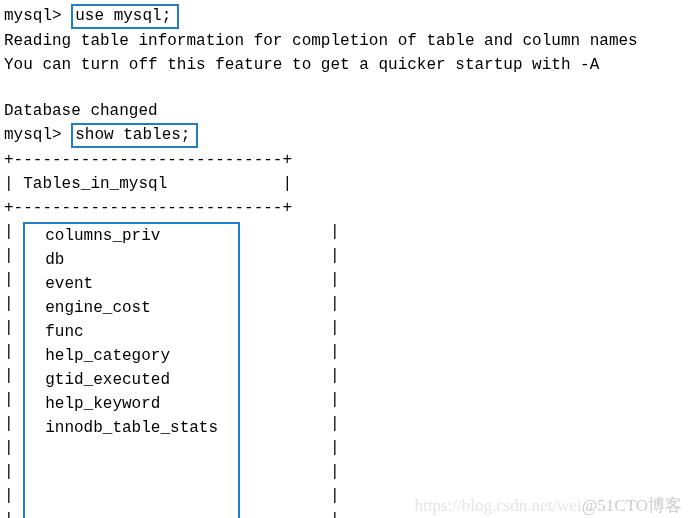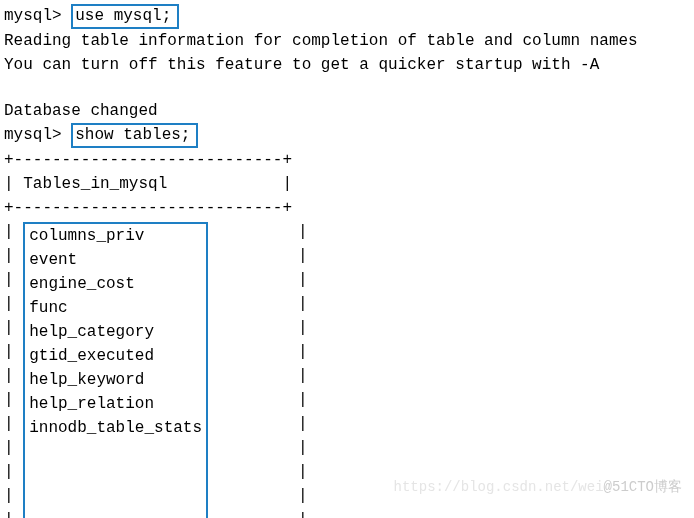--- a/index.html
+++ b/index.html
@@ -24,25 +24,25 @@
       font-family: inherit;
     }
     .prompt-box {
       border: 2px solid #1e7fc4;
       display: inline-block;
       padding: 0 6px 0 2px;
       line-height: 1.3;
     }
     .watermark {
       position: absolute;
-      bottom: 20px;
+      bottom: 0;
       right: 12px;
       color: #cccccc;
-      font-size: 14px;
-      font-family: Liberation Mono, monospace;
+      font-size: 17px;
+      font-family: Liberation Serif, serif;
     }
     .watermark .light {
       color: #e5e5e5;
     }
     .table-content-wrapper {
       display: flex;
       align-items: stretch;
     }
     .pipe-col {
       display: flex;
@@ -52,21 +52,21 @@
       white-space: pre;
     }
     .boxed-col {
       border: 2px solid #1e7fc4;
       display: flex;
       flex-direction: column;
       margin-top: 2px;
     }
     .boxed-col span {
       white-space: pre;
-      padding: 0 4px;
+      padding: 0 20px;
     }
     .end-pipe-col {
       display: flex;
       flex-direction: column;
     }
     .end-pipe-col span {
       white-space: pre;
       padding-left: 90px;
     }
     .gap-line {
@@ -103,27 +103,27 @@
     <span>| </span>
     <span>| </span>
     <span>| </span>
     <span>| </span>
     <span>| </span>
     <span>| </span>
 
   </div>
   <div class="boxed-col">
     <span>columns_priv</span>
+    <span>db</span>
     <span>event</span>
     <span>engine_cost</span>
     <span>func</span>
     <span>help_category</span>
     <span>gtid_executed</span>
     <span>help_keyword</span>
-    <span>help_relation</span>
     <span>innodb_table_stats</span>
 
   </div>
   <div class="end-pipe-col">
     <span>|</span>
     <span>|</span>
     <span>|</span>
     <span>|</span>
     <span>|</span>
     <span>|</span>

